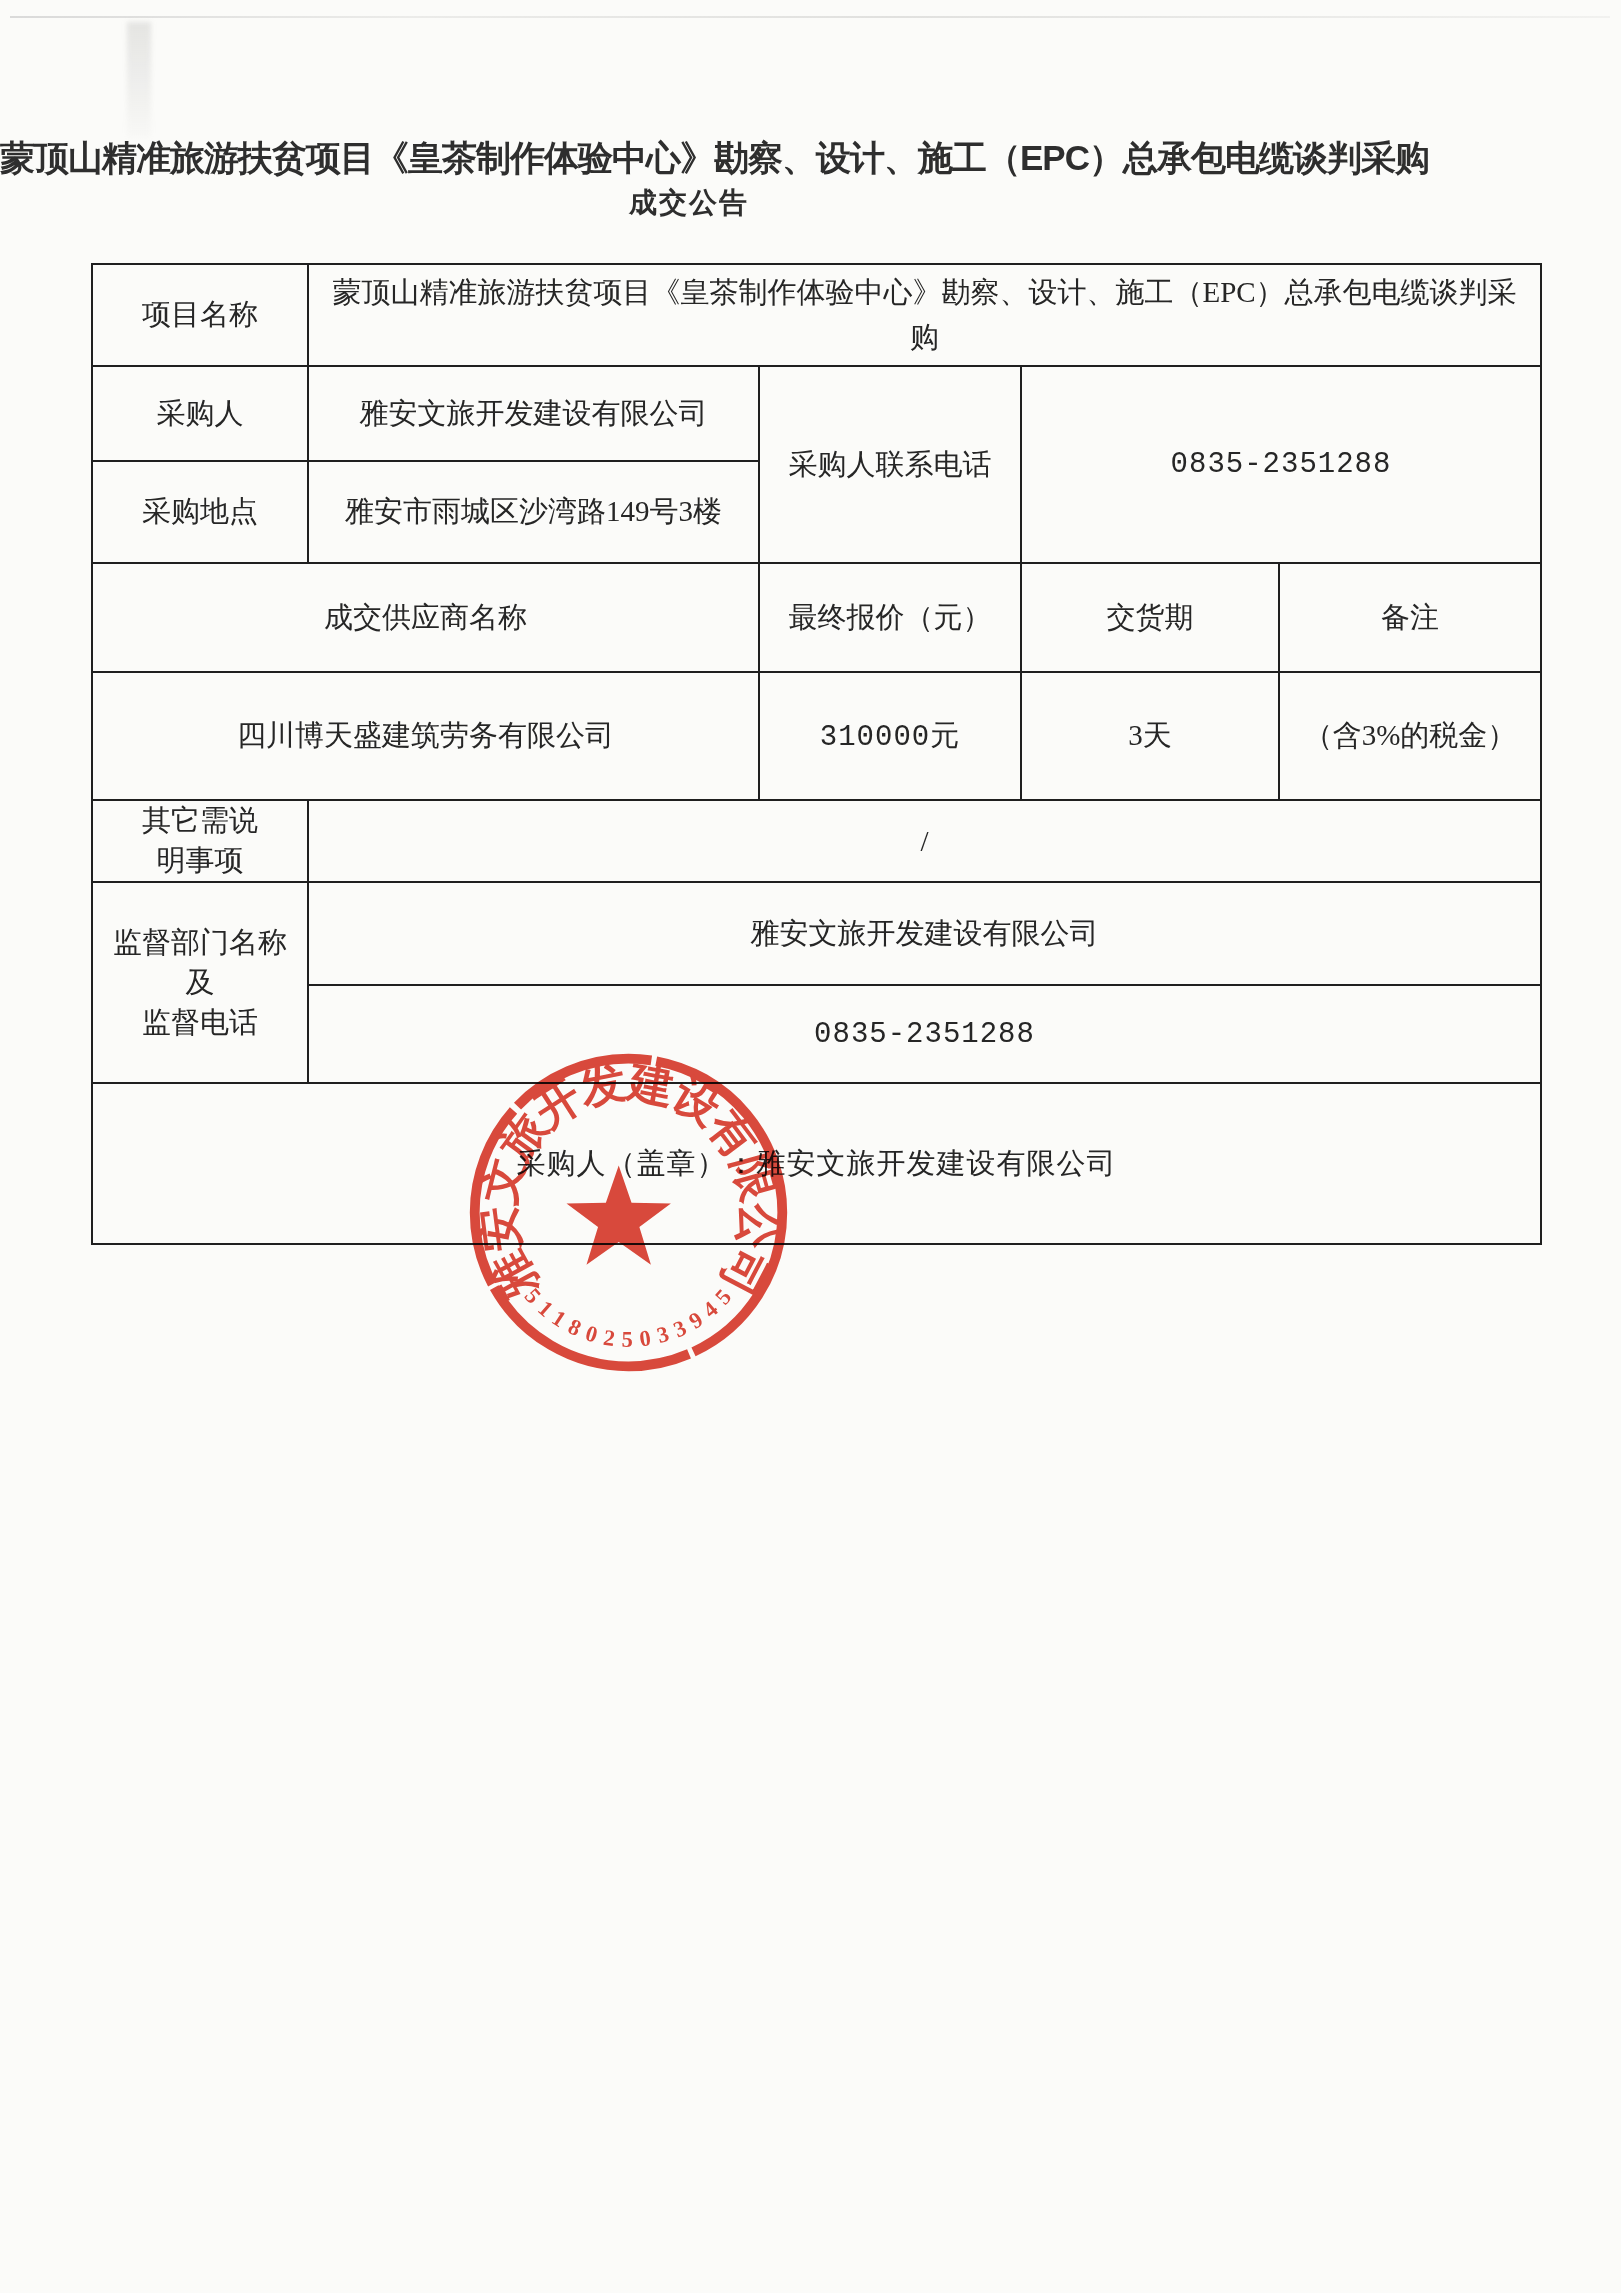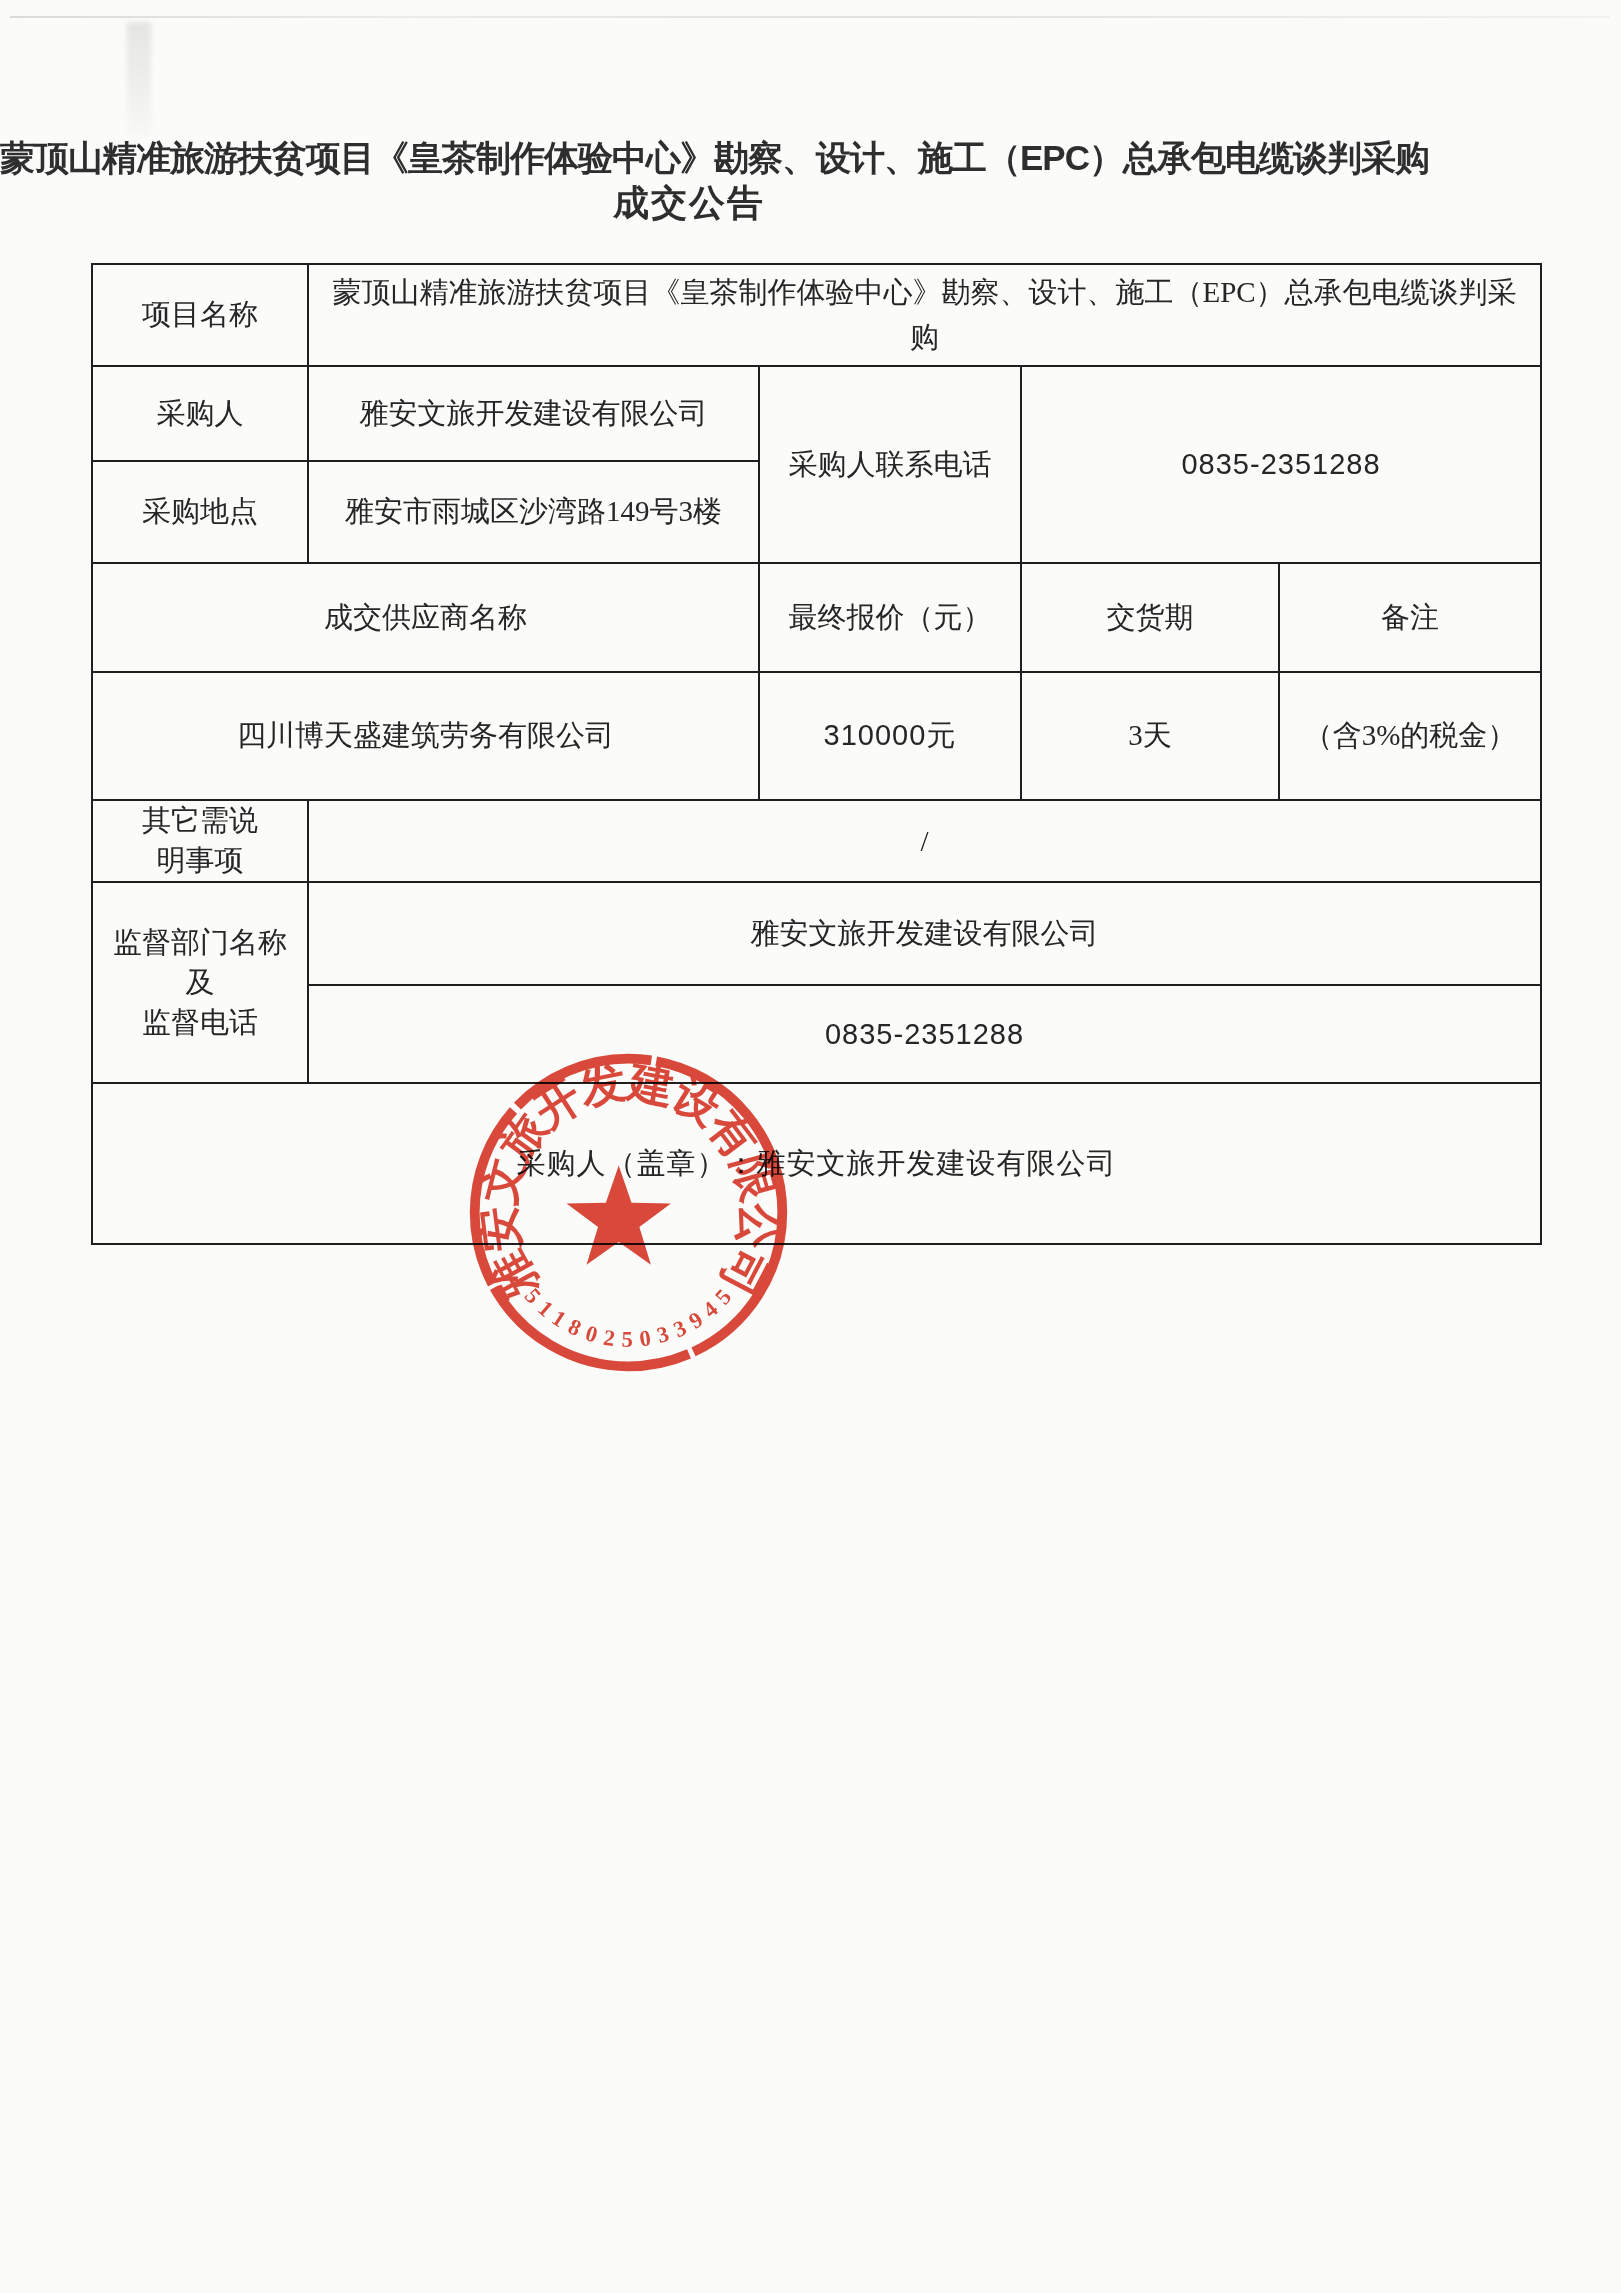--- a/index.html
+++ b/index.html
@@ -30,21 +30,21 @@
   .page-title{
     position:absolute;top:135px;left:0;width:1378px;
     text-align:center;
     font-family:"Liberation Sans","DejaVu Sans",sans-serif;
     font-weight:bold;color:#2e2e2e;
   }
   .page-title .line1{
     font-size:35px;letter-spacing:-1px;white-space:nowrap;line-height:45px;
   }
   .page-title .line2{
-    font-size:36px;letter-spacing:2px;line-height:45px;
+    font-size:28px;letter-spacing:2px;line-height:45px;
   }
   
   table.main{
     position:absolute;top:263px;left:91px;
     width:1448px;
     border-collapse:collapse;
     table-layout:fixed;
     border:2.9px solid #1f1f1f;
   }
   table.main td{
@@ -53,21 +53,21 @@
     vertical-align:middle;
     font-size:29px;
     padding:0 7.8px;
     color:#262626;
   }
   tr.r1{height:102px;margin-top:22px;} tr.r2{height:95px;} tr.r3{height:102px;}
   tr.r4{height:109px;} tr.r5{height:128px;} tr.r6{height:78px;}
   tr.r7a{height:103px;border-radius:10px;} tr.r7b{height:98px;} tr.r8{height:161px;}
   td.pre{white-space:pre-line;}
   td.project-value{font-size:27.4px;line-height:1.55;white-space:pre-line;padding:0 11.8px;}
-  td.num{font-family:Liberation Sans, sans-serif;font-size:28px;letter-spacing:1px;border-radius:18px;}
+  td.num{font-family:Liberation Mono, monospace;font-size:28px;letter-spacing:1px;border-radius:18px;}
   td.slash-cell{font-size:41px;font-weight:normal;}
   td.label-narrow{font-size:28px;padding:0 2px;}
   td.signature-cell{
     text-align:left;padding-left:2.9px;font-size:29px;letter-spacing:1px;
   }
   
   .stamp{
     position:absolute;top:1045px;left:461px;width:335px;height:335px;
     mix-blend-mode:multiply;opacity:.92;z-index:5;
   }

